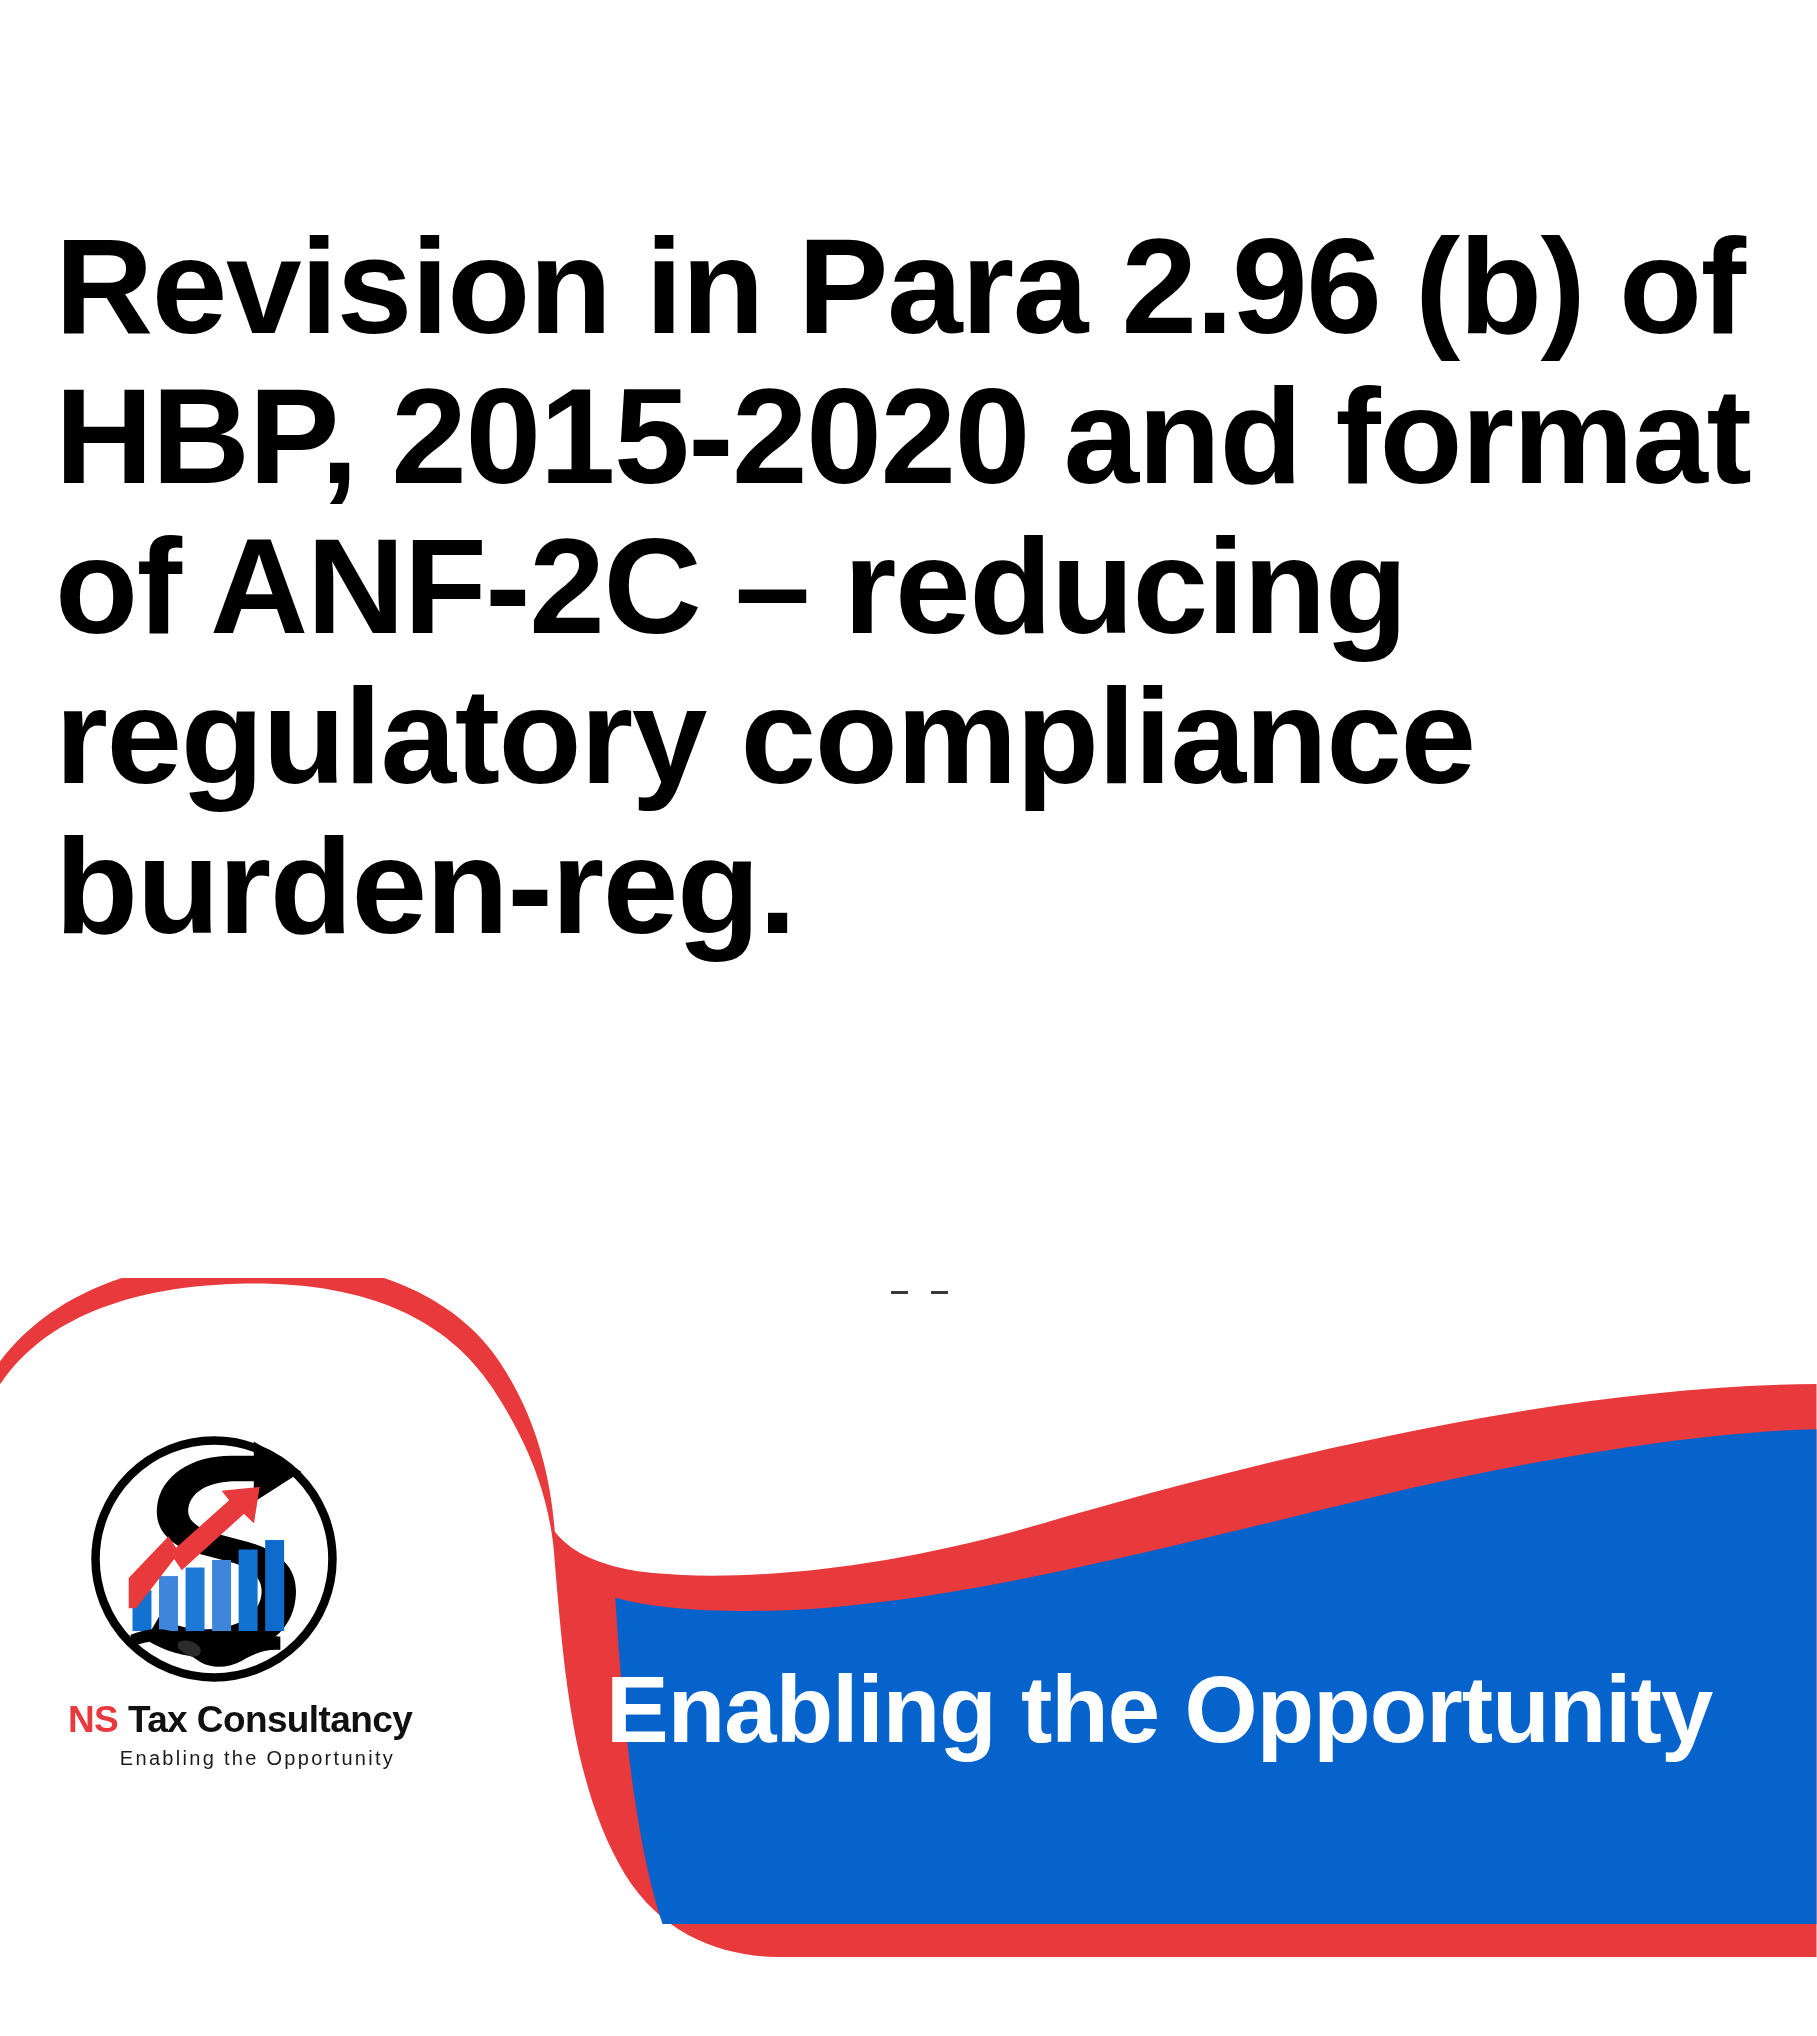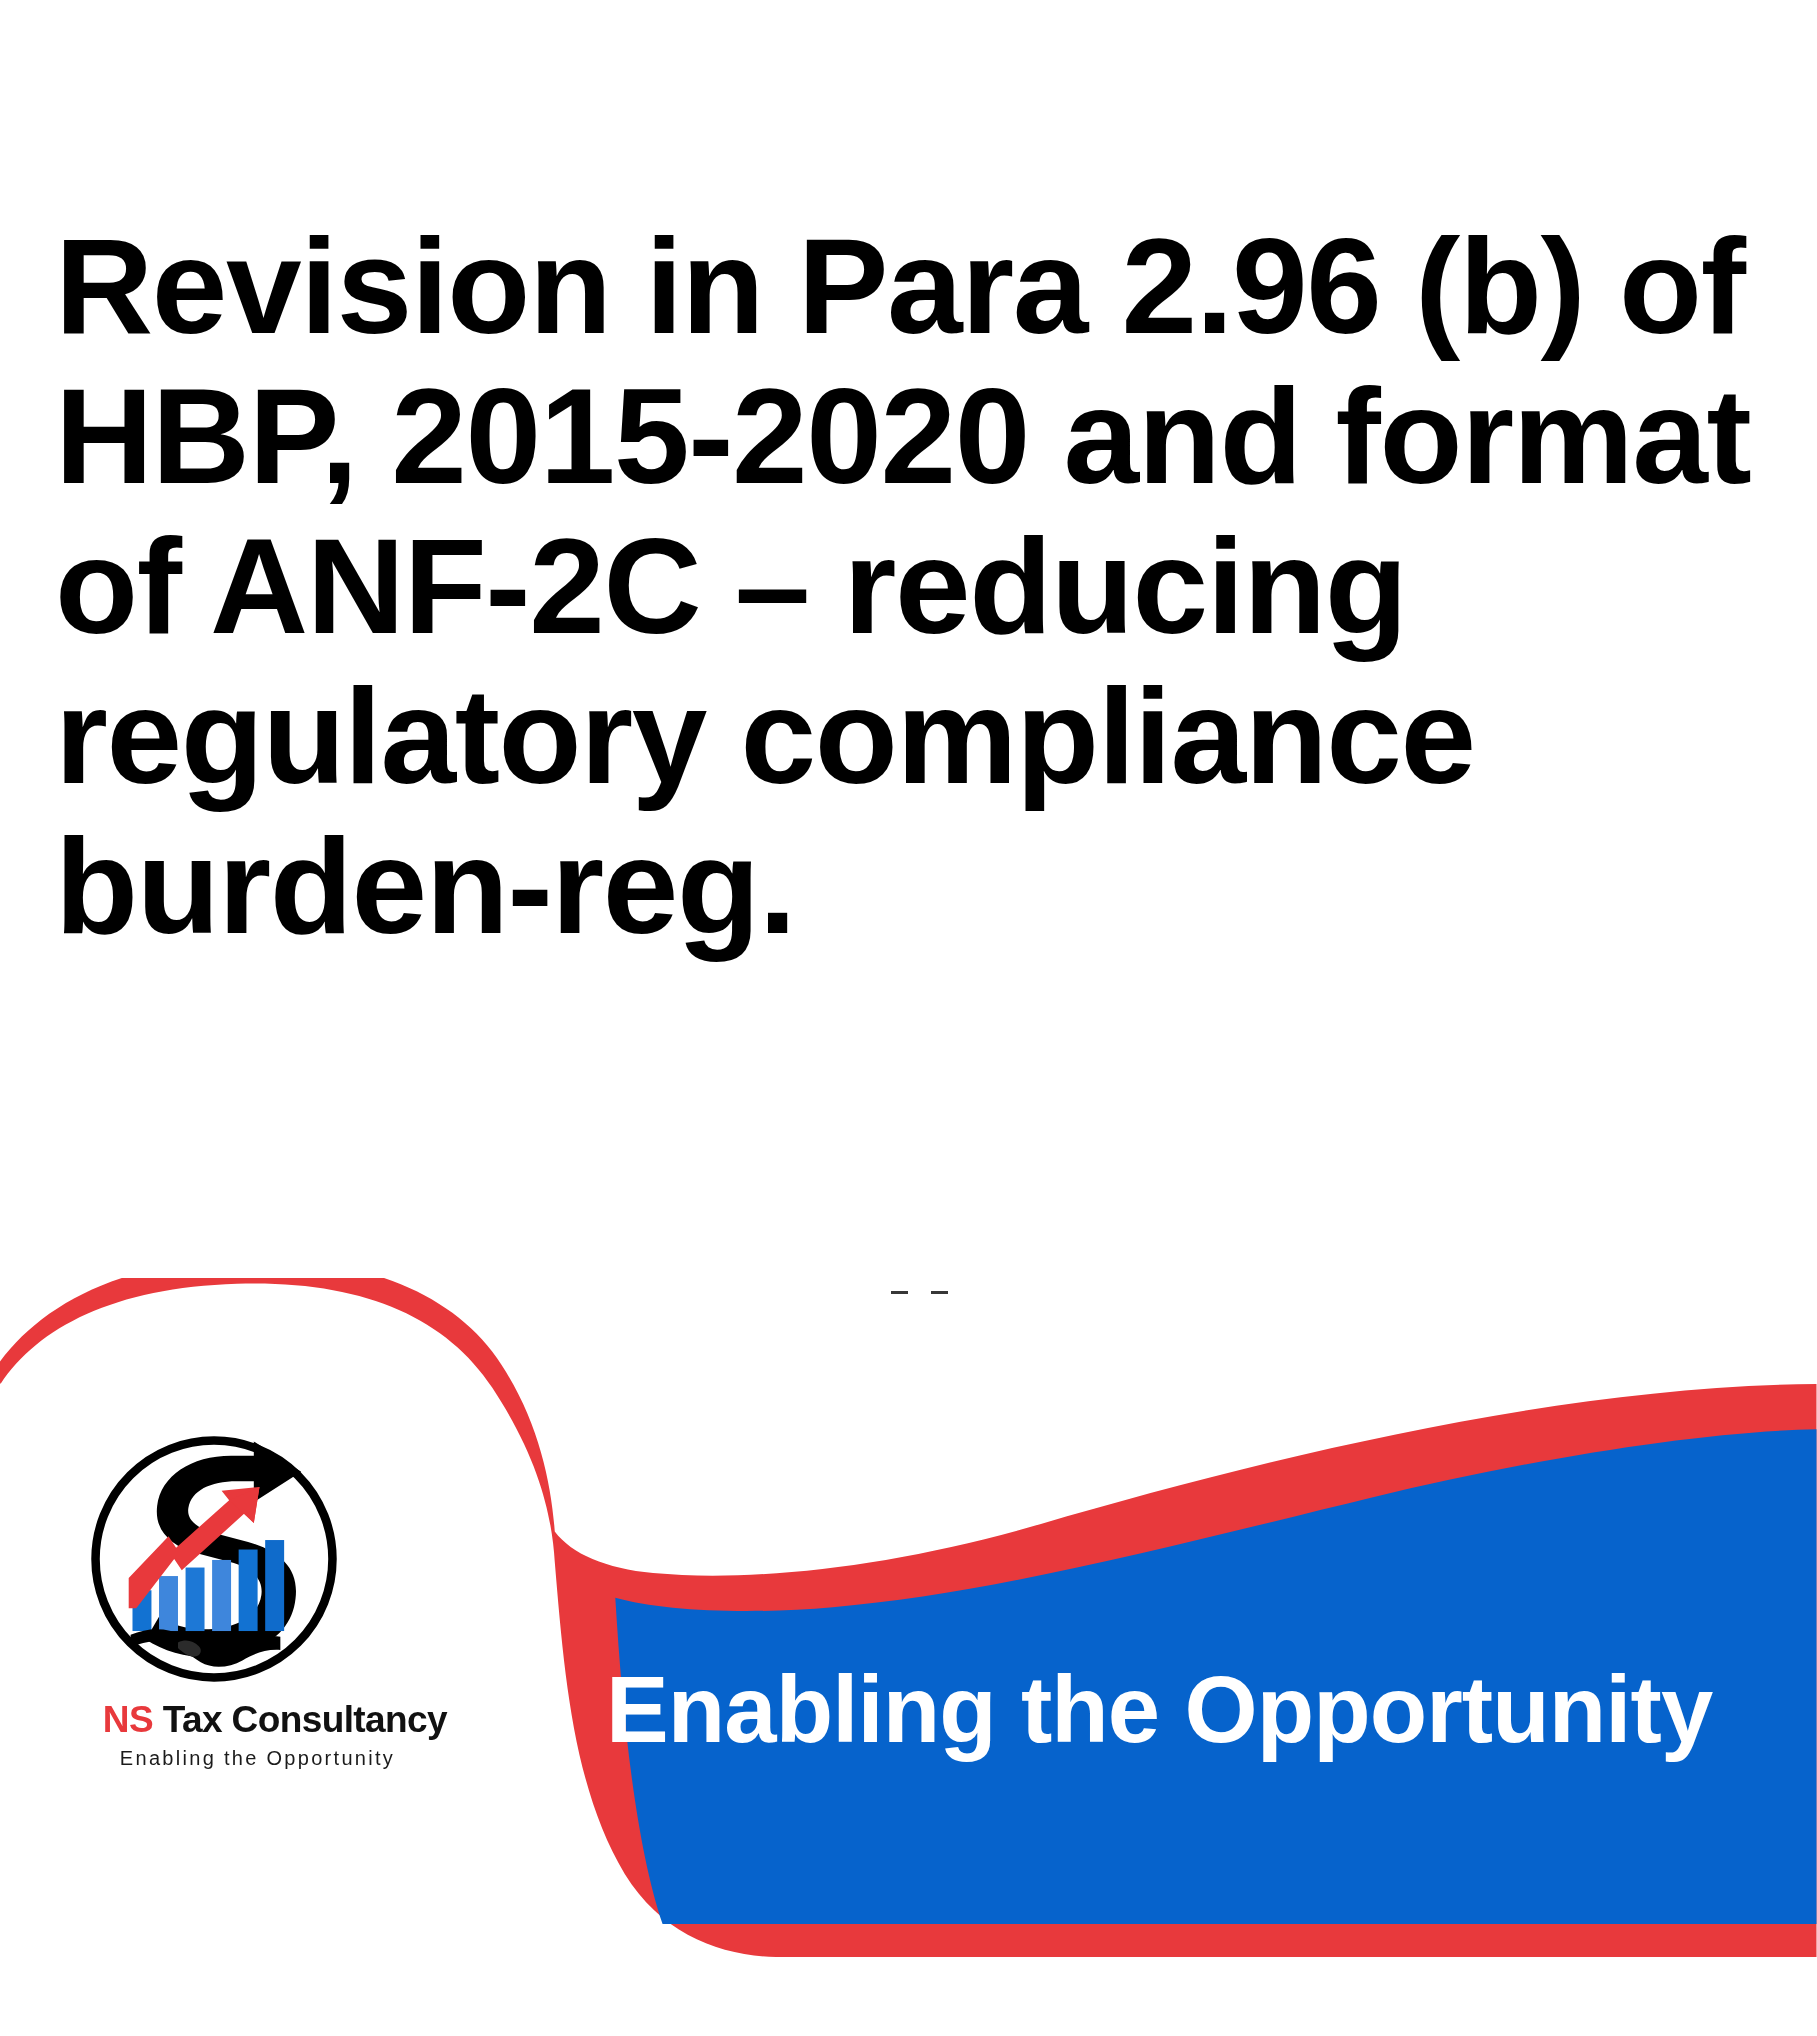--- a/index.html
+++ b/index.html
@@ -83,21 +83,21 @@
     width: 254px;
     height: 254px;
   }
   #logo-mark svg { display:block; width:254px; height:254px; }
 
   #logo-wordmark {
     position: absolute;
     left: 0;
     top: 267px;
     width: 379px;
-    text-align: right;
+    text-align: left;
     font-family: "Liberation Sans", sans-serif;
     font-weight: 700;
     font-size: 37px;
     line-height: 42px;
     letter-spacing: -0.6px;
     color: #111111;
     white-space: nowrap;
   }
   #logo-wordmark .ns { color: #E8393C; }
   #logo-wordmark .rest { color: #111111; }

